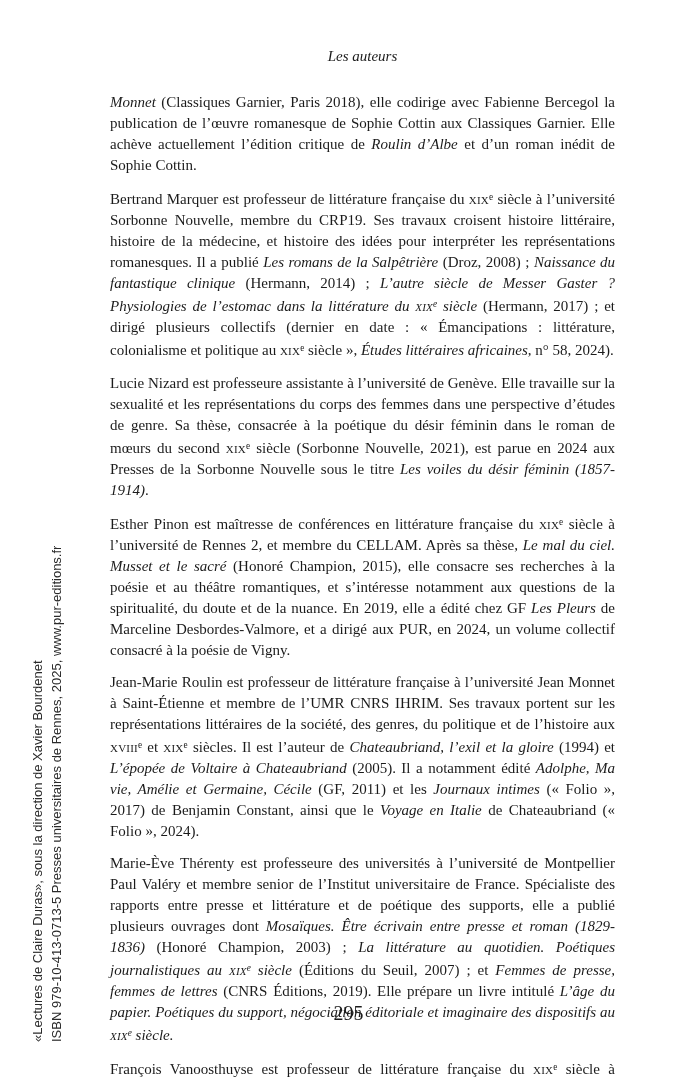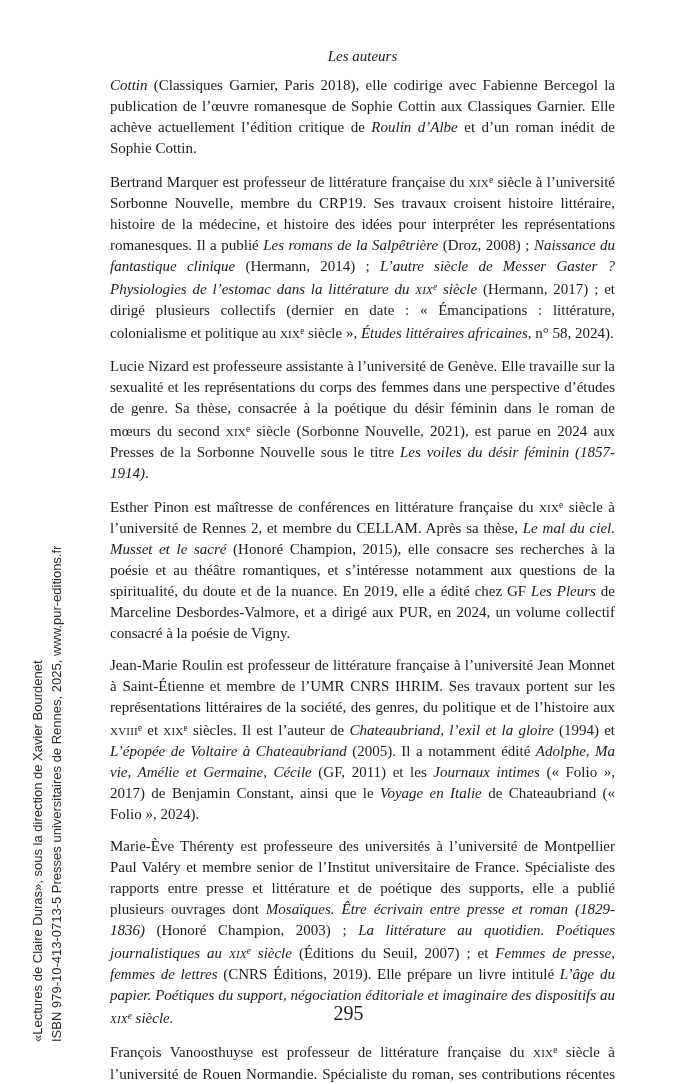--- a/index.html
+++ b/index.html
@@ -31,21 +31,21 @@
   .content {
     position: absolute;
     left: 110px;
     top: 48px;
     width: 505px;
   }
   .running-head {
     text-align: center;
     font-style: italic;
     font-size: 15px;
-    margin: 0 0 10px 0;
+    margin: 0 0 27px 0;
   }
   .para {
     font-size: 15px;
     line-height: 21px;
     text-align: justify;
     margin: 0 0 11px 0;
     hyphens: auto;
     -webkit-hyphens: auto;
   }
   .it  { font-style: italic; }
@@ -67,21 +67,21 @@
 <div class="page">
 
   <div class="spine">
     <div>«Lectures de Claire Duras», sous la direction de Xavier Bourdenet</div>
     <div>ISBN 979-10-413-0713-5 Presses universitaires de Rennes, 2025, www.pur-editions.fr</div>
   </div>
 
   <div class="content">
     <div class="running-head">Les auteurs</div>
     <div>
-        <p class="para"><span class="it">Cottin</span><span> (Classiques Garnier, Paris 2018), elle codirige avec Fabienne Bercegol la publication de l’œuvre romanesque de Sophie Cottin aux Classiques Garnier. Elle achève actuellement l’édition critique de </span><span class="it">Roulin d’Albe</span><span> et d’un roman inédit de Sophie Cottin.</span></p>
+        <p class="para"><span class="it">Monnet</span><span> (Classiques Garnier, Paris 2018), elle codirige avec Fabienne Bercegol la publication de l’œuvre romanesque de Sophie Cottin aux Classiques Garnier. Elle achève actuellement l’édition critique de </span><span class="it">Roulin d’Albe</span><span> et d’un roman inédit de Sophie Cottin.</span></p>
         <p class="para"><span>Bertrand Marquer est professeur de littérature française du </span><span class="sc">xix</span><span class="sup">e</span><span> siècle à l’université Sorbonne Nouvelle, membre du CRP19. Ses travaux croisent histoire littéraire, histoire de la médecine, et histoire des idées pour interpréter les représentations romanesques. Il a publié </span><span class="it">Les romans de la Salpêtrière</span><span> (Droz, 2008) ; </span><span class="it">Naissance du fantastique clinique</span><span> (Hermann, 2014) ; </span><span class="it">L’autre siècle de Messer Gaster ? Physiologies de l’estomac dans la littérature du </span><span class="it sc">xix</span><span class="it sup">e</span><span class="it"> siècle</span><span> (Hermann, 2017) ; et dirigé plusieurs collectifs (dernier en date : « Émancipations : littérature, colonialisme et politique au </span><span class="sc">xix</span><span class="sup">e</span><span> siècle », </span><span class="it">Études littéraires africaines</span><span>, n° 58, 2024).</span></p>
         <p class="para"><span>Lucie Nizard est professeure assistante à l’université de Genève. Elle travaille sur la sexualité et les représentations du corps des femmes dans une perspective d’études de genre. Sa thèse, consacrée à la poétique du désir féminin dans le roman de mœurs du second </span><span class="sc">xix</span><span class="sup">e</span><span> siècle (Sorbonne Nouvelle, 2021), est parue en 2024 aux Presses de la Sorbonne Nouvelle sous le titre </span><span class="it">Les voiles du désir féminin (1857-1914)</span><span>.</span></p>
         <p class="para"><span>Esther Pinon est maîtresse de conférences en littérature française du </span><span class="sc">xix</span><span class="sup">e</span><span> siècle à l’université de Rennes 2, et membre du CELLAM. Après sa thèse, </span><span class="it">Le mal du ciel. Musset et le sacré</span><span> (Honoré Champion, 2015), elle consacre ses recherches à la poésie et au théâtre romantiques, et s’intéresse notamment aux questions de la spiritualité, du doute et de la nuance. En 2019, elle a édité chez GF </span><span class="it">Les Pleurs</span><span> de Marceline Desbordes-Valmore, et a dirigé aux PUR, en 2024, un volume collectif consacré à la poésie de Vigny.</span></p>
         <p class="para"><span>Jean-Marie Roulin est professeur de littérature française à l’université Jean Monnet à Saint-Étienne et membre de l’UMR CNRS IHRIM. Ses travaux portent sur les représentations littéraires de la société, des genres, du politique et de l’histoire aux </span><span class="sc">xviii</span><span class="sup">e</span><span> et </span><span class="sc">xix</span><span class="sup">e</span><span> siècles. Il est l’auteur de </span><span class="it">Chateaubriand, l’exil et la gloire</span><span> (1994) et </span><span class="it">L’épopée de Voltaire à Chateaubriand</span><span> (2005). Il a notamment édité </span><span class="it">Adolphe, Ma vie, Amélie et Germaine, Cécile</span><span> (GF, 2011) et les </span><span class="it">Journaux intimes</span><span> (« Folio », 2017) de Benjamin Constant, ainsi que le </span><span class="it">Voyage en Italie</span><span> de Chateaubriand (« Folio », 2024).</span></p>
         <p class="para"><span>Marie-Ève Thérenty est professeure des universités à l’université de Montpellier Paul Valéry et membre senior de l’Institut universitaire de France. Spécialiste des rapports entre presse et littérature et de poétique des supports, elle a publié plusieurs ouvrages dont </span><span class="it">Mosaïques. Être écrivain entre presse et roman (1829-1836)</span><span> (Honoré Champion, 2003) ; </span><span class="it">La littérature au quotidien. Poétiques journalistiques au </span><span class="it sc">xix</span><span class="it sup">e</span><span class="it"> siècle</span><span> (Éditions du Seuil, 2007) ; et </span><span class="it">Femmes de presse, femmes de lettres</span><span> (CNRS Éditions, 2019). Elle prépare un livre intitulé </span><span class="it">L’âge du papier. Poétiques du support, négociation éditoriale et imaginaire des dispositifs au </span><span class="it sc">xix</span><span class="it sup">e</span><span class="it"> siècle.</span></p>
         <p class="para"><span>François Vanoosthuyse est professeur de littérature française du </span><span class="sc">xix</span><span class="sup">e</span><span> siècle à l’université de Rouen Normandie. Spécialiste du roman, ses contributions récentes ont principalement porté sur Flaubert, Stendhal et Sand. Il est directeur de la publication du site Flaubert de l’université de Rouen et de la </span></p>
       </div>
   </div>
 
   <div class="page-number">295</div>

